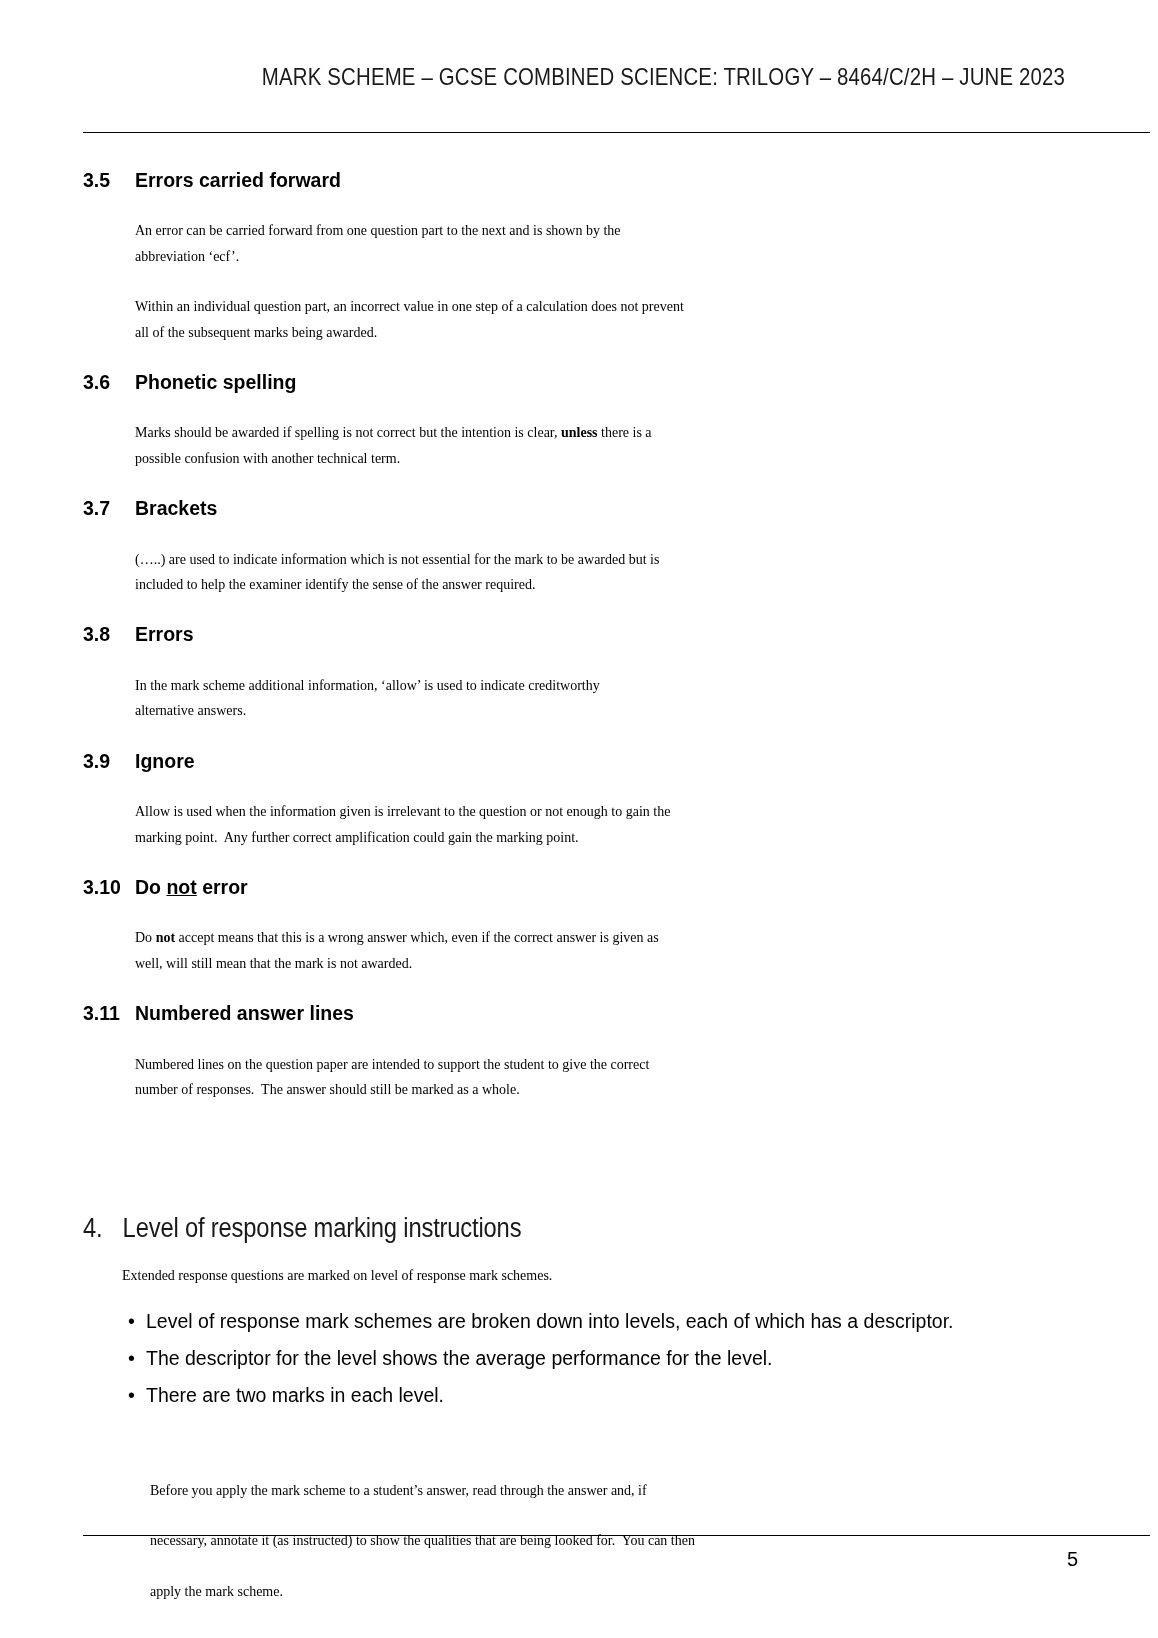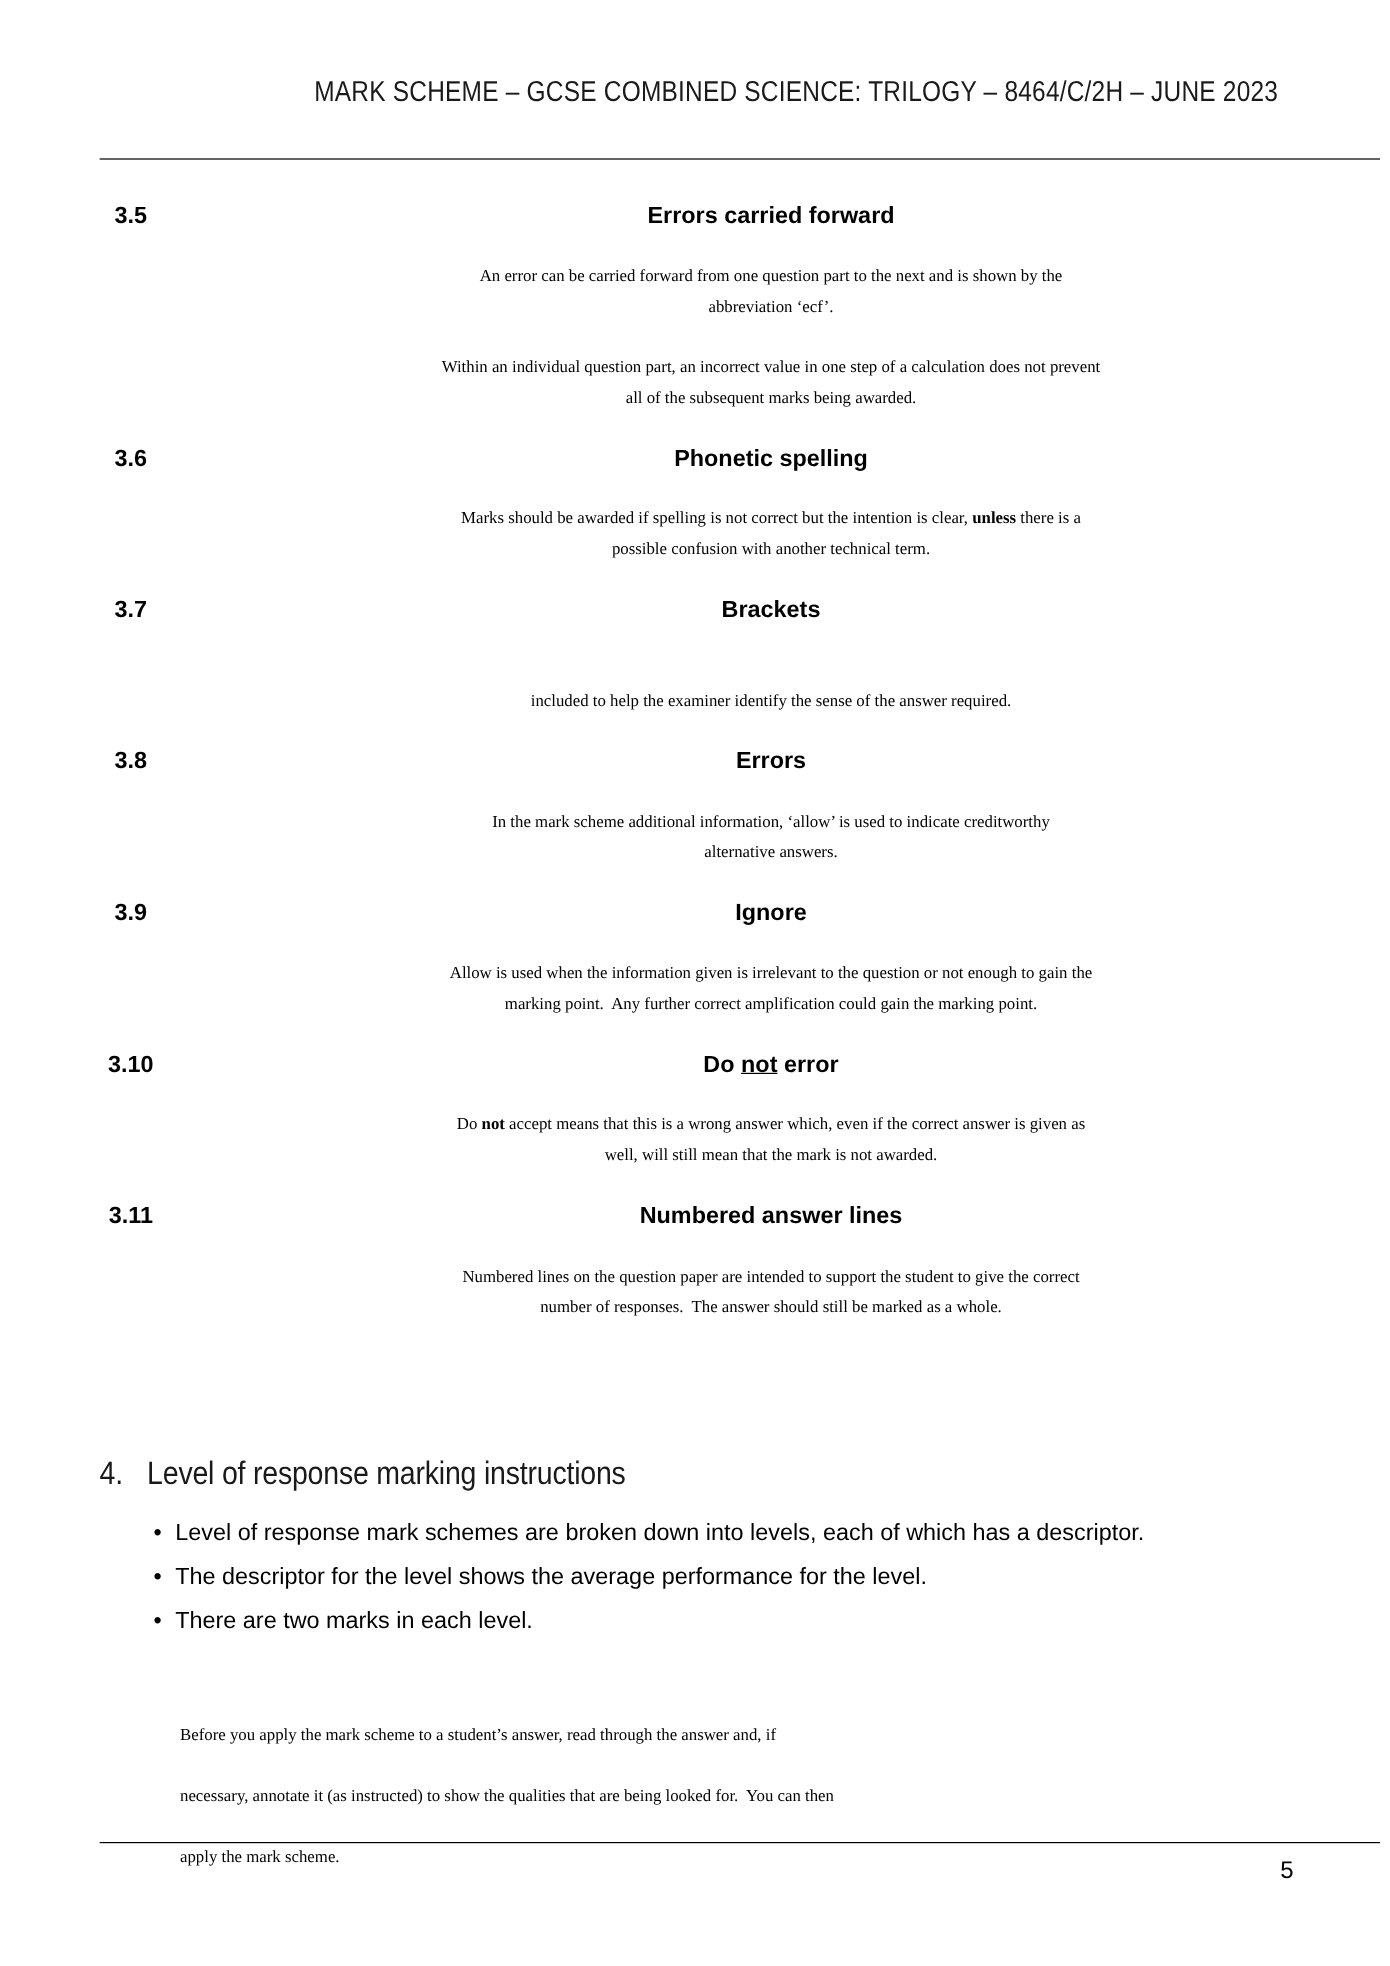--- a/index.html
+++ b/index.html
@@ -19,21 +19,21 @@
     letter-spacing:0.2px;
     text-align:center;
     transform:scaleX(0.85);
     position:relative; left:47px;
     white-space:nowrap;
     color:#1a1a1a;
   }
   .header-rule { margin-top:42px; border-top:1.5px solid #000; height:0; }
 
   
-  main { margin-top:35px;text-align:center; }
+  main { margin-top:35px; }
   .sec3 { display:grid; grid-template-columns:52px 1fr; }
   .sec3-num { font-weight:bold; font-size:19.5px; line-height:25.4px; }
   .sec3-title { font-weight:bold; font-size:19.5px; line-height:25.4px; margin:0 0 25px 0; }
   .sec3 p, .sec4 p { margin:0 0 25px 0; font-size:14px; line-height:25.4px; white-space:pre-wrap;font-family:Liberation Serif, serif; }
   .b { font-weight:bold; }
   .u { text-decoration:underline; }
 
   
   .sec4 { margin-top:84px; }
   .sec4-head {
@@ -77,21 +77,21 @@
       <div class="sec3-body">
         <div class="sec3-title"><span>Phonetic spelling</span></div>
       <p><span>Marks should be awarded if spelling is not correct but the intention is clear, </span><span class="b">unless</span><span> there is a</span><br><span>possible confusion with another technical term.</span></p>
         </div>
     </section>
 
     <section class="sec3">
       <div class="sec3-num">3.7</div>
       <div class="sec3-body">
         <div class="sec3-title"><span>Brackets</span></div>
-      <p><br><span>included to help the examiner identify the sense of the answer required.</span></p>
+      <p><span>(…..) are used to indicate information which is not essential for the mark to be awarded but is</span><br><span>included to help the examiner identify the sense of the answer required.</span></p>
         </div>
     </section>
 
     <section class="sec3">
       <div class="sec3-num">3.8</div>
       <div class="sec3-body">
         <div class="sec3-title"><span>Errors</span></div>
       <p><span>In the mark scheme additional information, ‘allow’ is used to indicate creditworthy</span><br><span>alternative answers.</span></p>
         </div>
     </section>
@@ -119,20 +119,21 @@
       <p><span>Numbered lines on the question paper are intended to support the student to give the correct</span><br><span>number of responses.  The answer should still be marked as a whole.</span></p>
         </div>
     </section>
   </main>
 
   <section class="sec4">
     <div class="sec4-head">
       <span class="sec4-num">4.</span><span class="sec4-title">Level of response marking instructions</span>
     </div>
     <div class="sec4-body">
+      <p class="sec4-intro">Extended response questions are marked on level of response mark schemes.</p>
       <ul class="bullets">
         <li>
           <span class="dot">•</span>
           <span>Level of response mark schemes are broken down into levels, each of which has a descriptor.</span>
         </li>
         <li>
           <span class="dot">•</span>
           <span>The descriptor for the level shows the average performance for the level.</span>
         </li>
         <li>

